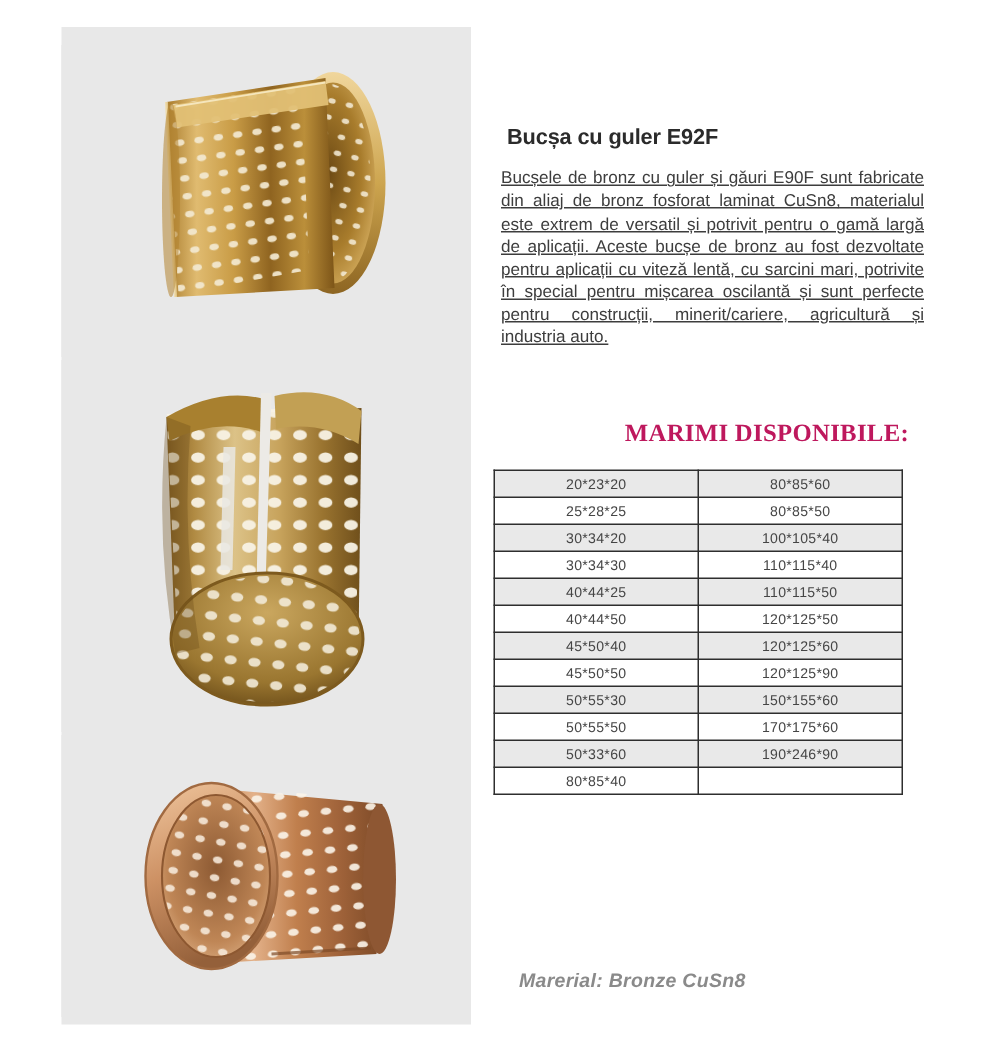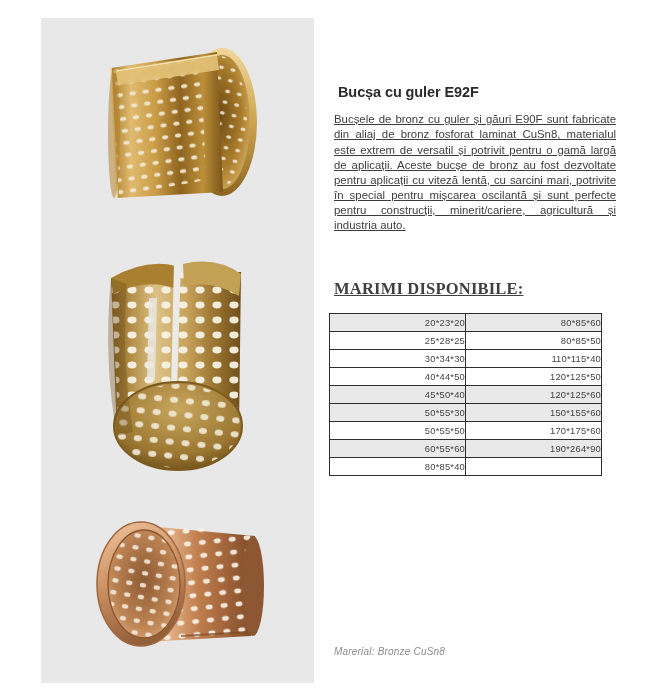--- a/index.html
+++ b/index.html
@@ -68,63 +68,63 @@
     text-align: justify;
     text-justify: inter-word;
     text-decoration: underline;
   }
 
   #sizes-heading {
     position: absolute;
     left: 0;
     top: 265px;
     width: 272px;
-    text-align: left;
+    text-align: right;
     font-family: "Liberation Serif", serif;
     font-weight: bold;
     font-size: 16.5px;
-    color: #404040;
+    color: #be185d;
     letter-spacing: 0.2px;
-    text-decoration: underline;
   }
 
   
   #sizes-table {
     position: absolute;
     left: -5px;
     top: 313px;
     width: 273px;
     border-collapse: collapse;
     table-layout: fixed;
   }
   #sizes-table td {
     height: 17px;
     border: 1.4px solid #2e2e2e;
-    text-align: right;
+    text-align: center;
     vertical-align: middle;
     font-size: 9.4px;
     color: #454545;
     letter-spacing: 0.2px;
     padding: 0;
     width: 50%;
     background: #ffffff;
   }
   #sizes-table tr.row-shaded td {
     background: #e9e9e9;
   }
   #sizes-table td.empty-cell { color: transparent; }
 
   #material-note {
     position: absolute;
-    left: 0;
+    left: 12px;
     top: 646px;
-    font-size: 10px;
+    font-size: 13px;
     font-style: italic;
     color: #8a8a8a;
     letter-spacing: 0.2px;
+    font-weight: bold;
   }
 </style>
 </head>
 <body>
 
 <div id="gallery-panel">
 
   <div class="product-photo" id="product-photo-1">
     <svg viewBox="0 0 273 208" preserveAspectRatio="xMidYMid meet">
       <defs>
@@ -299,43 +299,55 @@
   <table id="sizes-table">
     <tbody>
       <tr class="row-shaded">
         <td>20*23*20</td>
         <td>80*85*60</td>
       </tr>
       <tr>
         <td>25*28*25</td>
         <td>80*85*50</td>
       </tr>
+      <tr class="row-shaded">
+        <td>30*34*20</td>
+        <td>100*105*40</td>
+      </tr>
       <tr>
         <td>30*34*30</td>
         <td>110*115*40</td>
       </tr>
+      <tr class="row-shaded">
+        <td>40*44*25</td>
+        <td>110*115*50</td>
+      </tr>
       <tr>
         <td>40*44*50</td>
         <td>120*125*50</td>
       </tr>
       <tr class="row-shaded">
         <td>45*50*40</td>
         <td>120*125*60</td>
       </tr>
+      <tr>
+        <td>45*50*50</td>
+        <td>120*125*90</td>
+      </tr>
       <tr class="row-shaded">
         <td>50*55*30</td>
         <td>150*155*60</td>
       </tr>
       <tr>
         <td>50*55*50</td>
         <td>170*175*60</td>
       </tr>
       <tr class="row-shaded">
-        <td>60*55*60</td>
-        <td>190*264*90</td>
+        <td>50*33*60</td>
+        <td>190*246*90</td>
       </tr>
       <tr>
         <td>80*85*40</td>
         <td class="empty-cell"></td>
       </tr>
     </tbody>
   </table>
 
   <div id="material-note">Marerial: Bronze CuSn8</div>
 

